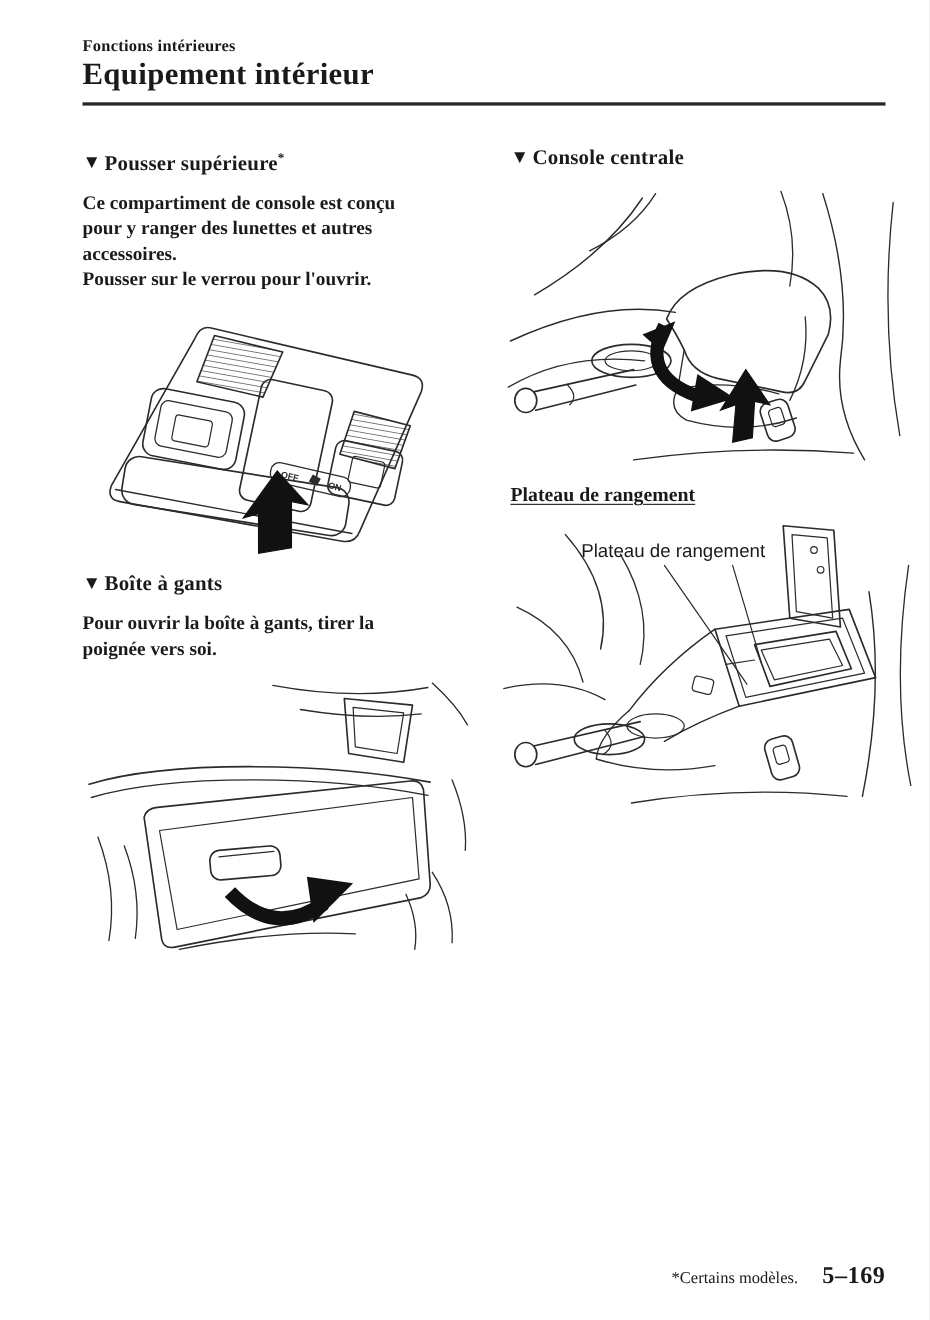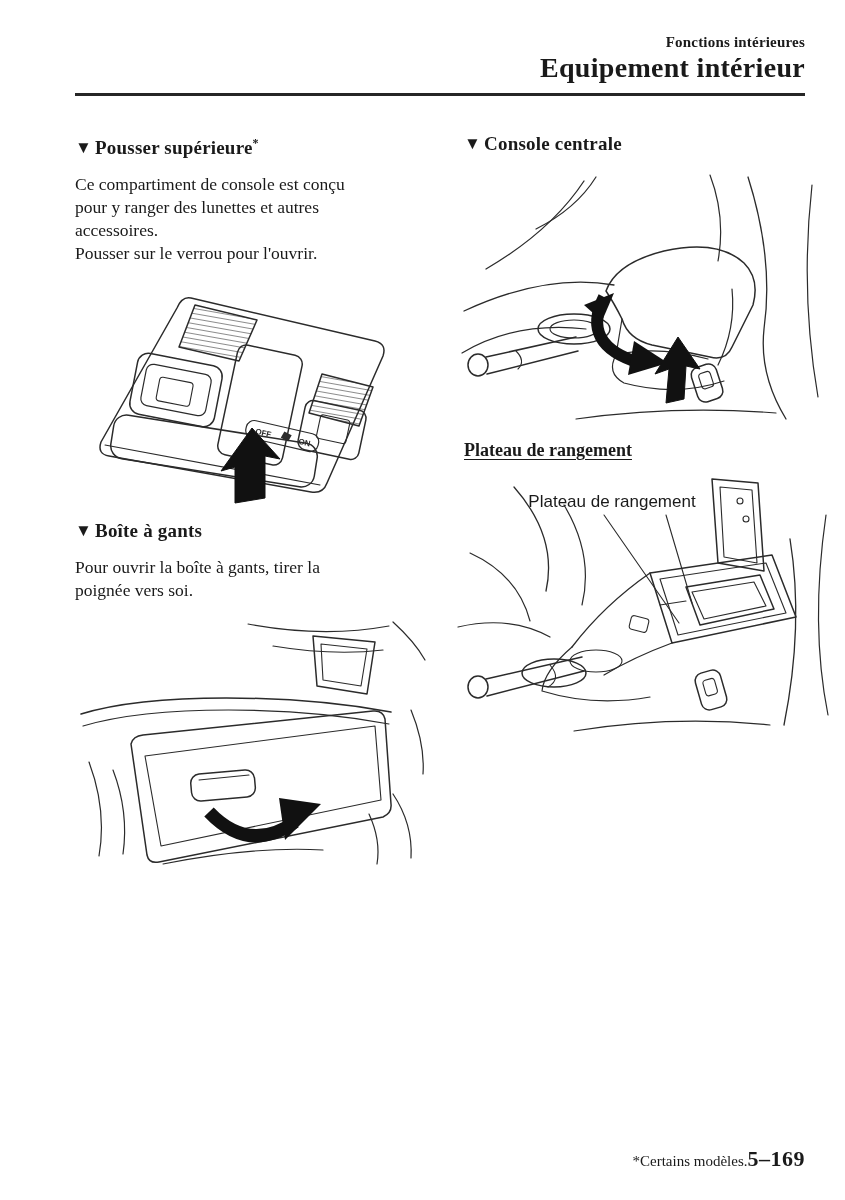--- a/index.html
+++ b/index.html
@@ -4,44 +4,44 @@
 <style>
   * { margin:0; padding:0; box-sizing:border-box; }
   html,body { background:#e8e8e8; }
   body { font-family:"Liberation Serif", serif; }
   .page {
     width:845px; height:1200px; background:#ffffff; color:#1a1a1a;
     margin:0 auto; padding:34px 40px 28px 75px;
     display:flex; flex-direction:column; position:relative;
   }
   
-  .hdr { text-align:right; }
+  .hdr { }
   .hdr-small { font-size:15px; font-weight:bold; letter-spacing:.2px; }
   .hdr-large { font-size:28px; font-weight:bold; margin-top:1px; letter-spacing:.3px; }
   .rule { border:0; border-top:3px solid #262626; margin-top:9px; }
   
   .columns { display:flex; margin-top:36px; min-height:995px; align-items:stretch; }
   .col { font-size:17.5px; line-height:23px; }
   .col.left  { width:352px; }
   .col.right { flex:1; padding-left:21px; }
   .v-divider { width:1px; background:#4a4a4a; margin-left:16px; height:995px; }
   h2.sec { font-size:19px; font-weight:bold; margin:0 0 13px 0; letter-spacing:.2px; }
   h2.sec .marker { font-size:17px; margin-right:3px; position:relative; top:-1px; }
   h2.sec sup { font-size:12px; }
   h3.sub { font-size:18px; font-weight:bold; text-decoration:underline; text-underline-offset:3px; margin:18px 0 13px 0; }
-  p.body { white-space:pre-line; margin:0 0 6px 0; }
+  p.body { white-space:pre-line; margin:0 0 6px 0;font-weight:bold; }
   .mt16 { margin-top:16px; }
   figure { margin:0; }
   figure svg { display:block; }
   .fig1 { margin:22px auto 14px auto; }
   .fig2 { margin:12px 0 8px -2px; }
   .fig3 { margin:4px 0 2px -8px; }
   .fig4 { margin:6px 0 0 -10px; }
   
-  .footer { margin-top:auto; display:flex; justify-content:flex-end; align-items:baseline; padding-right:0; }
+  .footer { margin-top:auto; display:flex; justify-content:flex-end; align-items:baseline; gap:22px; padding-right:0; }
   .footnote { font-size:15px; }
   .pageno { font-size:22px; font-weight:bold; letter-spacing:.5px; }
   
   .art path, .art line, .art rect, .art ellipse, .art circle, .art polyline, .art polygon {
     vector-effect:non-scaling-stroke;
   }
   .art text { font-family:"Liberation Sans", sans-serif; }
   .lbl { font-family:"Liberation Serif", serif; }
 </style>
 </head>

